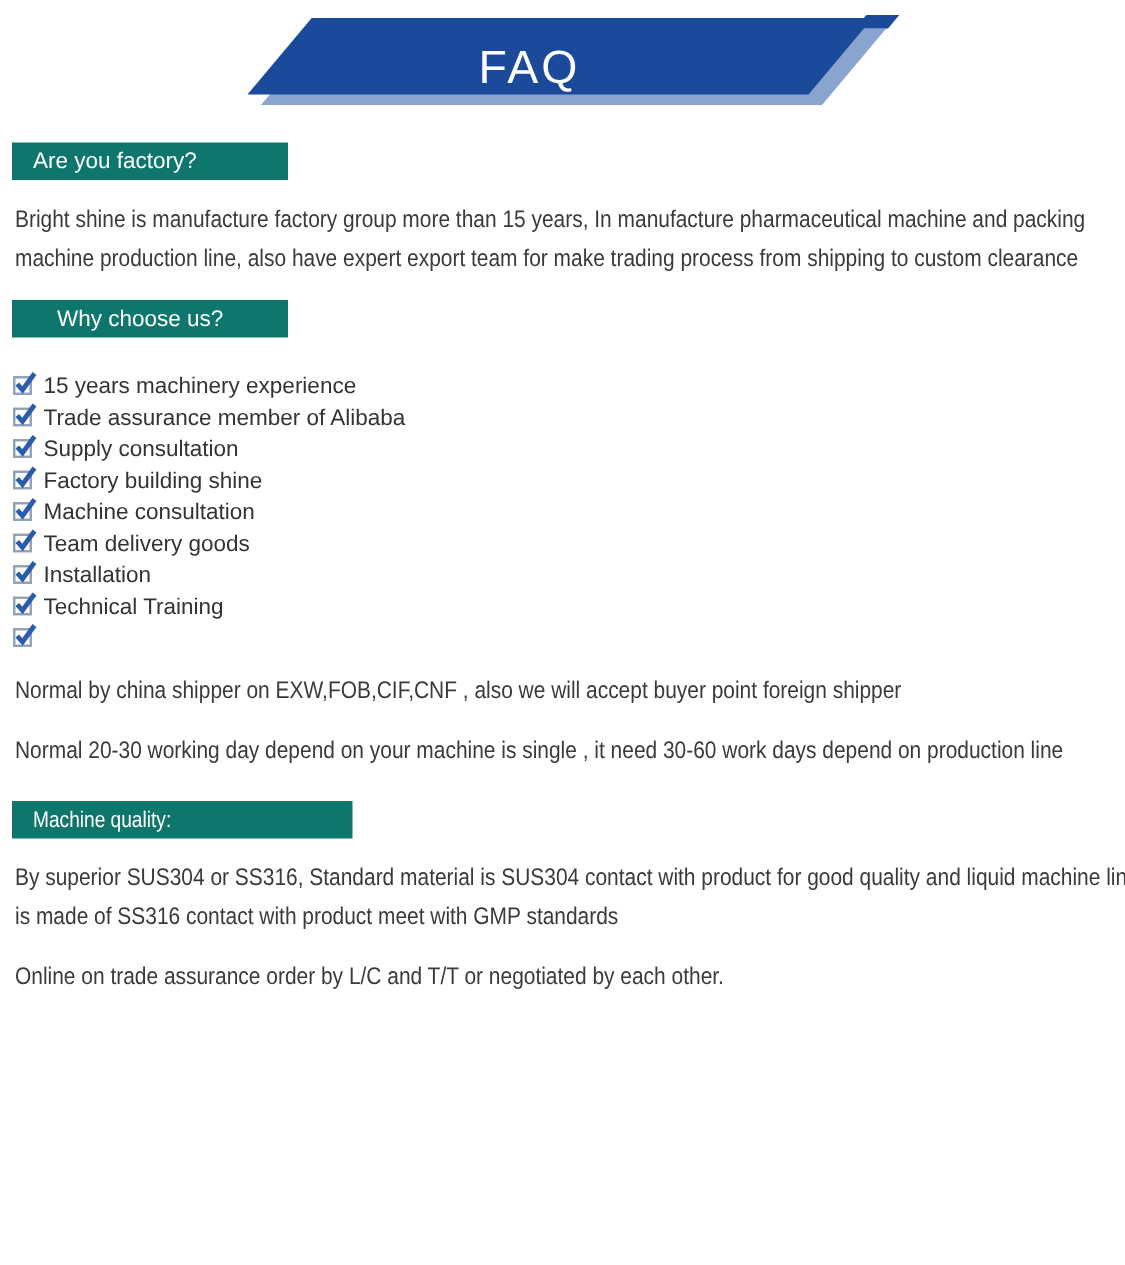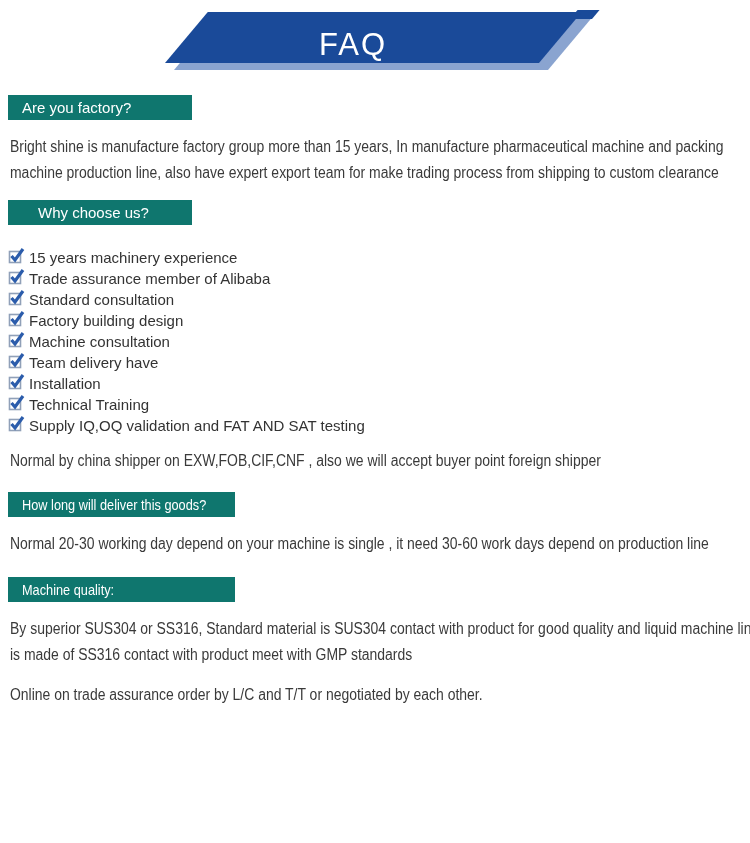--- a/index.html
+++ b/index.html
@@ -102,48 +102,48 @@
           </span>
           <span class="check-label">Trade assurance member of Alibaba</span>
         </li>
           <li class="check-item">
           <span class="check-icon">
             <svg width="17" height="17" viewBox="0 0 17 17" xmlns="http://www.w3.org/2000/svg">
               <rect x="1.5" y="4.5" width="11" height="11" fill="#ffffff" stroke="#90a0b8" stroke-width="1.6"></rect>
               <path d="M3.5 9 L7 13 L15 2" stroke="#2b5cab" stroke-width="3.2" fill="none"></path>
             </svg>
           </span>
-          <span class="check-label">Standard consultation</span>
+          <span class="check-label">Supply consultation</span>
         </li>
           <li class="check-item">
           <span class="check-icon">
             <svg width="17" height="17" viewBox="0 0 17 17" xmlns="http://www.w3.org/2000/svg">
               <rect x="1.5" y="4.5" width="11" height="11" fill="#ffffff" stroke="#90a0b8" stroke-width="1.6"></rect>
               <path d="M3.5 9 L7 13 L15 2" stroke="#2b5cab" stroke-width="3.2" fill="none"></path>
             </svg>
           </span>
-          <span class="check-label">Factory building design</span>
+          <span class="check-label">Factory building shine</span>
         </li>
           <li class="check-item">
           <span class="check-icon">
             <svg width="17" height="17" viewBox="0 0 17 17" xmlns="http://www.w3.org/2000/svg">
               <rect x="1.5" y="4.5" width="11" height="11" fill="#ffffff" stroke="#90a0b8" stroke-width="1.6"></rect>
               <path d="M3.5 9 L7 13 L15 2" stroke="#2b5cab" stroke-width="3.2" fill="none"></path>
             </svg>
           </span>
           <span class="check-label">Machine consultation</span>
         </li>
           <li class="check-item">
           <span class="check-icon">
             <svg width="17" height="17" viewBox="0 0 17 17" xmlns="http://www.w3.org/2000/svg">
               <rect x="1.5" y="4.5" width="11" height="11" fill="#ffffff" stroke="#90a0b8" stroke-width="1.6"></rect>
               <path d="M3.5 9 L7 13 L15 2" stroke="#2b5cab" stroke-width="3.2" fill="none"></path>
             </svg>
           </span>
-          <span class="check-label">Team delivery have</span>
+          <span class="check-label">Team delivery goods</span>
         </li>
           <li class="check-item">
           <span class="check-icon">
             <svg width="17" height="17" viewBox="0 0 17 17" xmlns="http://www.w3.org/2000/svg">
               <rect x="1.5" y="4.5" width="11" height="11" fill="#ffffff" stroke="#90a0b8" stroke-width="1.6"></rect>
               <path d="M3.5 9 L7 13 L15 2" stroke="#2b5cab" stroke-width="3.2" fill="none"></path>
             </svg>
           </span>
           <span class="check-label">Installation</span>
         </li>
@@ -156,31 +156,29 @@
           </span>
           <span class="check-label">Technical Training</span>
         </li>
           <li class="check-item">
           <span class="check-icon">
             <svg width="17" height="17" viewBox="0 0 17 17" xmlns="http://www.w3.org/2000/svg">
               <rect x="1.5" y="4.5" width="11" height="11" fill="#ffffff" stroke="#90a0b8" stroke-width="1.6"></rect>
               <path d="M3.5 9 L7 13 L15 2" stroke="#2b5cab" stroke-width="3.2" fill="none"></path>
             </svg>
           </span>
-          <span class="check-label">Supply IQ,OQ validation and FAT AND SAT testing</span>
         </li>
         </ul>
     </section>
 
     <section>
       <p class="body">Normal by china shipper on EXW,FOB,CIF,CNF , also we will accept buyer point foreign shipper</p>
     </section>
 
     <section>
-      <h2 class="bar bar-w2"><span class="cond">How long will deliver this goods?</span></h2>
       <p class="body">Normal 20-30 working day depend on your machine is single , it need 30-60 work days depend on production line</p>
     </section>
 
     <section>
       <h2 class="bar bar-w2"><span class="cond">Machine quality:</span></h2>
       <p class="body">By superior SUS304 or SS316, Standard material is SUS304 contact with product for good quality and liquid machine line is made of SS316 contact with product meet with GMP standards</p>
     </section>
 
     <section>
       <p class="body">Online on trade assurance order by L/C and T/T or negotiated by each other.</p>

